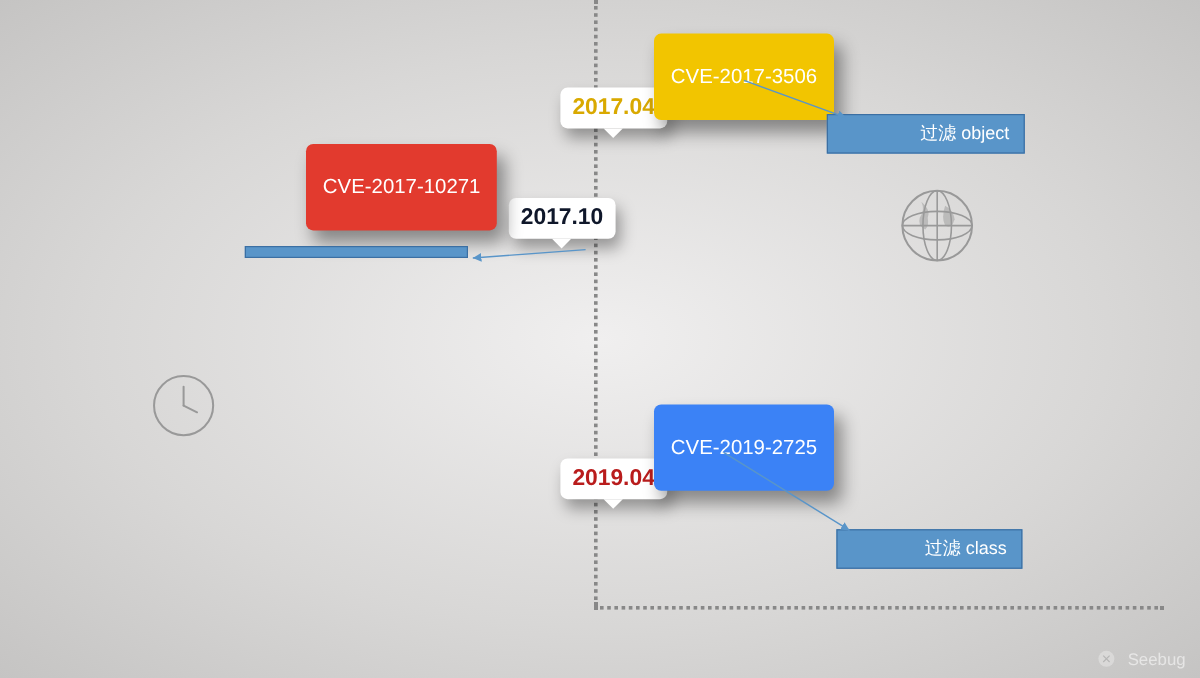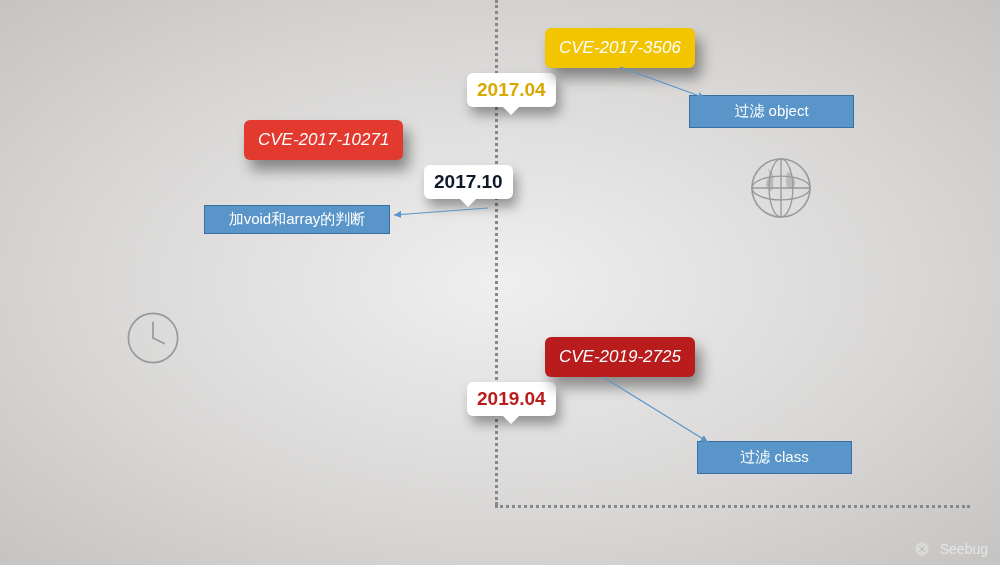--- a/index.html
+++ b/index.html
@@ -45,34 +45,33 @@
       bottom: -8px;
       left: 50%;
       transform: translateX(-50%);
       border-left: 8px solid transparent;
       border-right: 8px solid transparent;
       border-top: 8px solid #fff;
     }
     .cve-label {
       position: absolute;
       color: #fff;
-      padding: 10px 14px;
+      padding: 26px 14px;
       font-size: 17px;
       border-radius: 6px;
       box-shadow: 6px 10px 14px rgba(0,0,0,0.4);
-      font-style: italic;
     }
     .note-box {
       position: absolute;
       background: #5995c9;
       border: 1px solid #3b6fa3;
       color: #fff;
       padding: 6px 12px;
       font-size: 15px;
-      text-align: center;
+      text-align: right;
       min-width: 140px;
     }
     .arrow-svg {
       position: absolute;
       pointer-events: none;
     }
     .clock-icon {
       position: absolute;
       left: 125px;
       top: 310px;
@@ -122,39 +121,38 @@
       <marker id="ah1" markerWidth="8" markerHeight="8" refX="6" refY="3" orient="auto">
         <path d="M0,0 L6,3 L0,6 Z" fill="#5995c9"></path>
       </marker>
     </defs>
   <line x1="5" y1="5" x2="90" y2="36" stroke="#5995c9" stroke-width="1.2" marker-end="url(#ah1)"></line>
 </svg>
 
 <div class="date-pill" style="left:424px; top:121px;">
   <span style="color:#0f172a">2017.10</span>
 </div>
-<div class="cve-label" style="left:244px; top:120px; background:#e23a2e;text-align:right;">
+<div class="cve-label" style="left:255px; top:120px; background:#e23a2e;text-align:right;">
   <span>CVE-2017-10271</span>
 </div>
 <div class="note-box" style="left:204px; top:205px; width:186px; padding:4px 6px;">
-  <div>加void和array的判断</div>
 </div>
 <svg class="arrow-svg" style="left:388px; top:203px; width:106px; height:55px;">
   <defs>
       <marker id="ah2" markerWidth="8" markerHeight="8" refX="6" refY="3" orient="auto">
         <path d="M0,0 L6,3 L0,6 Z" fill="#5995c9"></path>
       </marker>
     </defs>
   <line x1="100" y1="5" x2="6" y2="12" stroke="#5995c9" stroke-width="1.2" marker-end="url(#ah2)"></line>
 </svg>
 
 <div class="date-pill" style="left:467px; top:338px;">
   <span style="color:#b91c1c">2019.04</span>
 </div>
-<div class="cve-label" style="left:545px; top:337px; background:#b91c1c;">
+<div class="cve-label" style="left:545px; top:337px; background:#3b82f6;">
   <span>CVE-2019-2725</span>
 </div>
 <div class="note-box" style="left:697px; top:441px; width:155px;">
   <span>过滤 class</span>
 </div>
 <svg class="arrow-svg" style="left:598px; top:372px; width:120px; height:78px;">
   <defs>
       <marker id="ah3" markerWidth="8" markerHeight="8" refX="6" refY="3" orient="auto">
         <path d="M0,0 L6,3 L0,6 Z" fill="#5995c9"></path>
       </marker>

